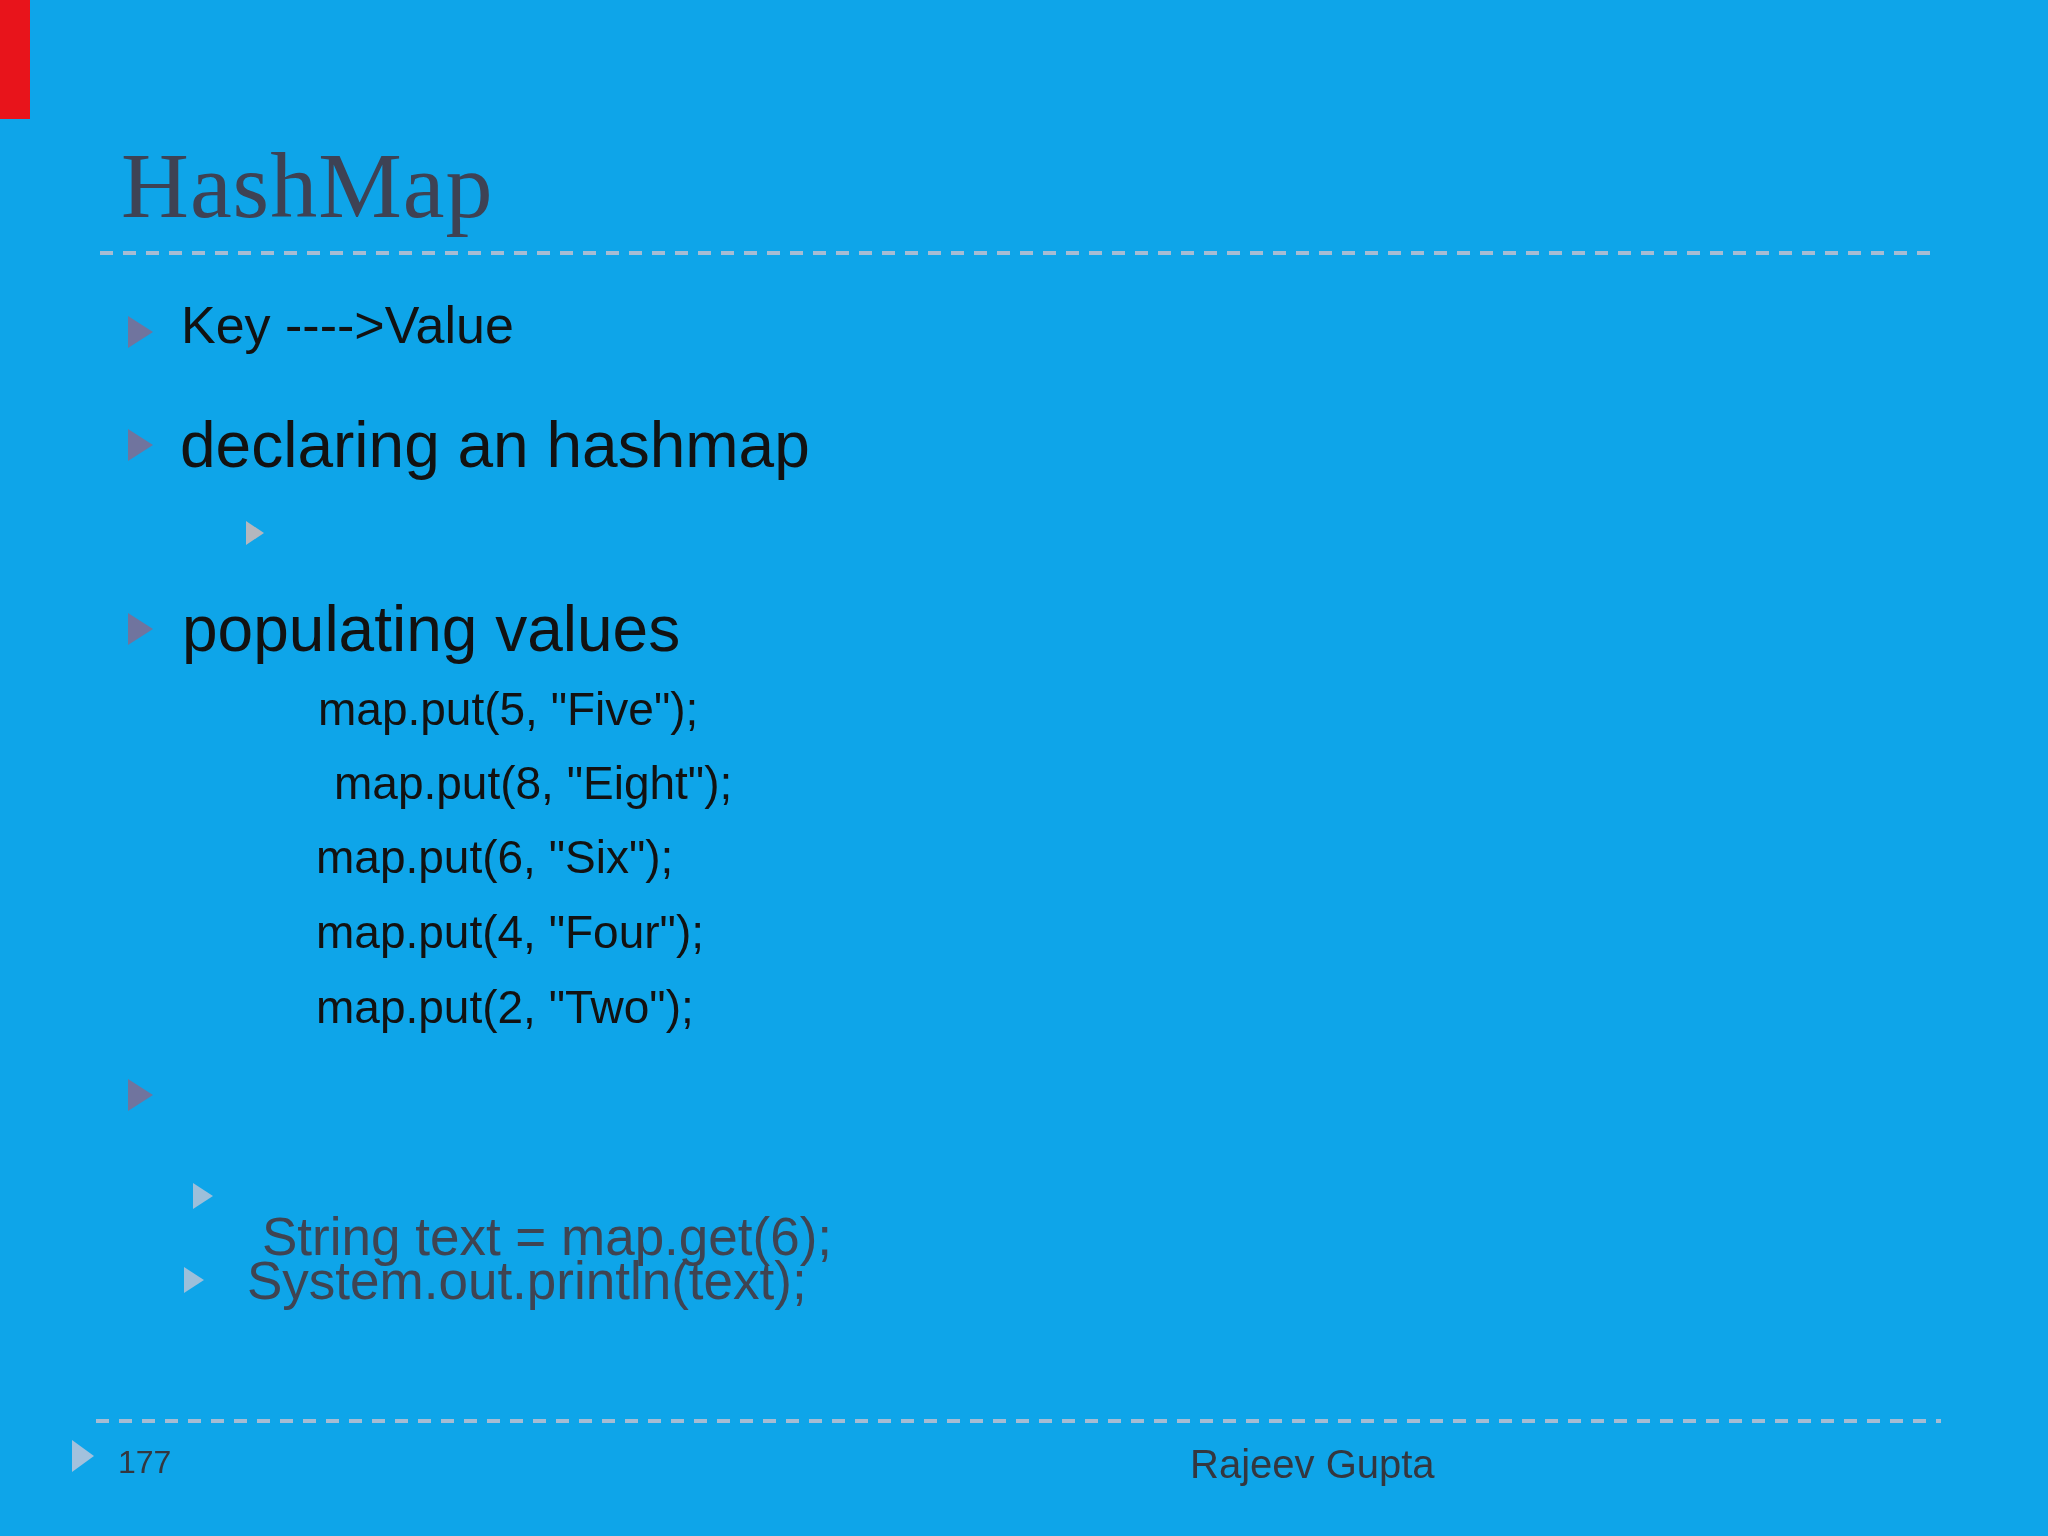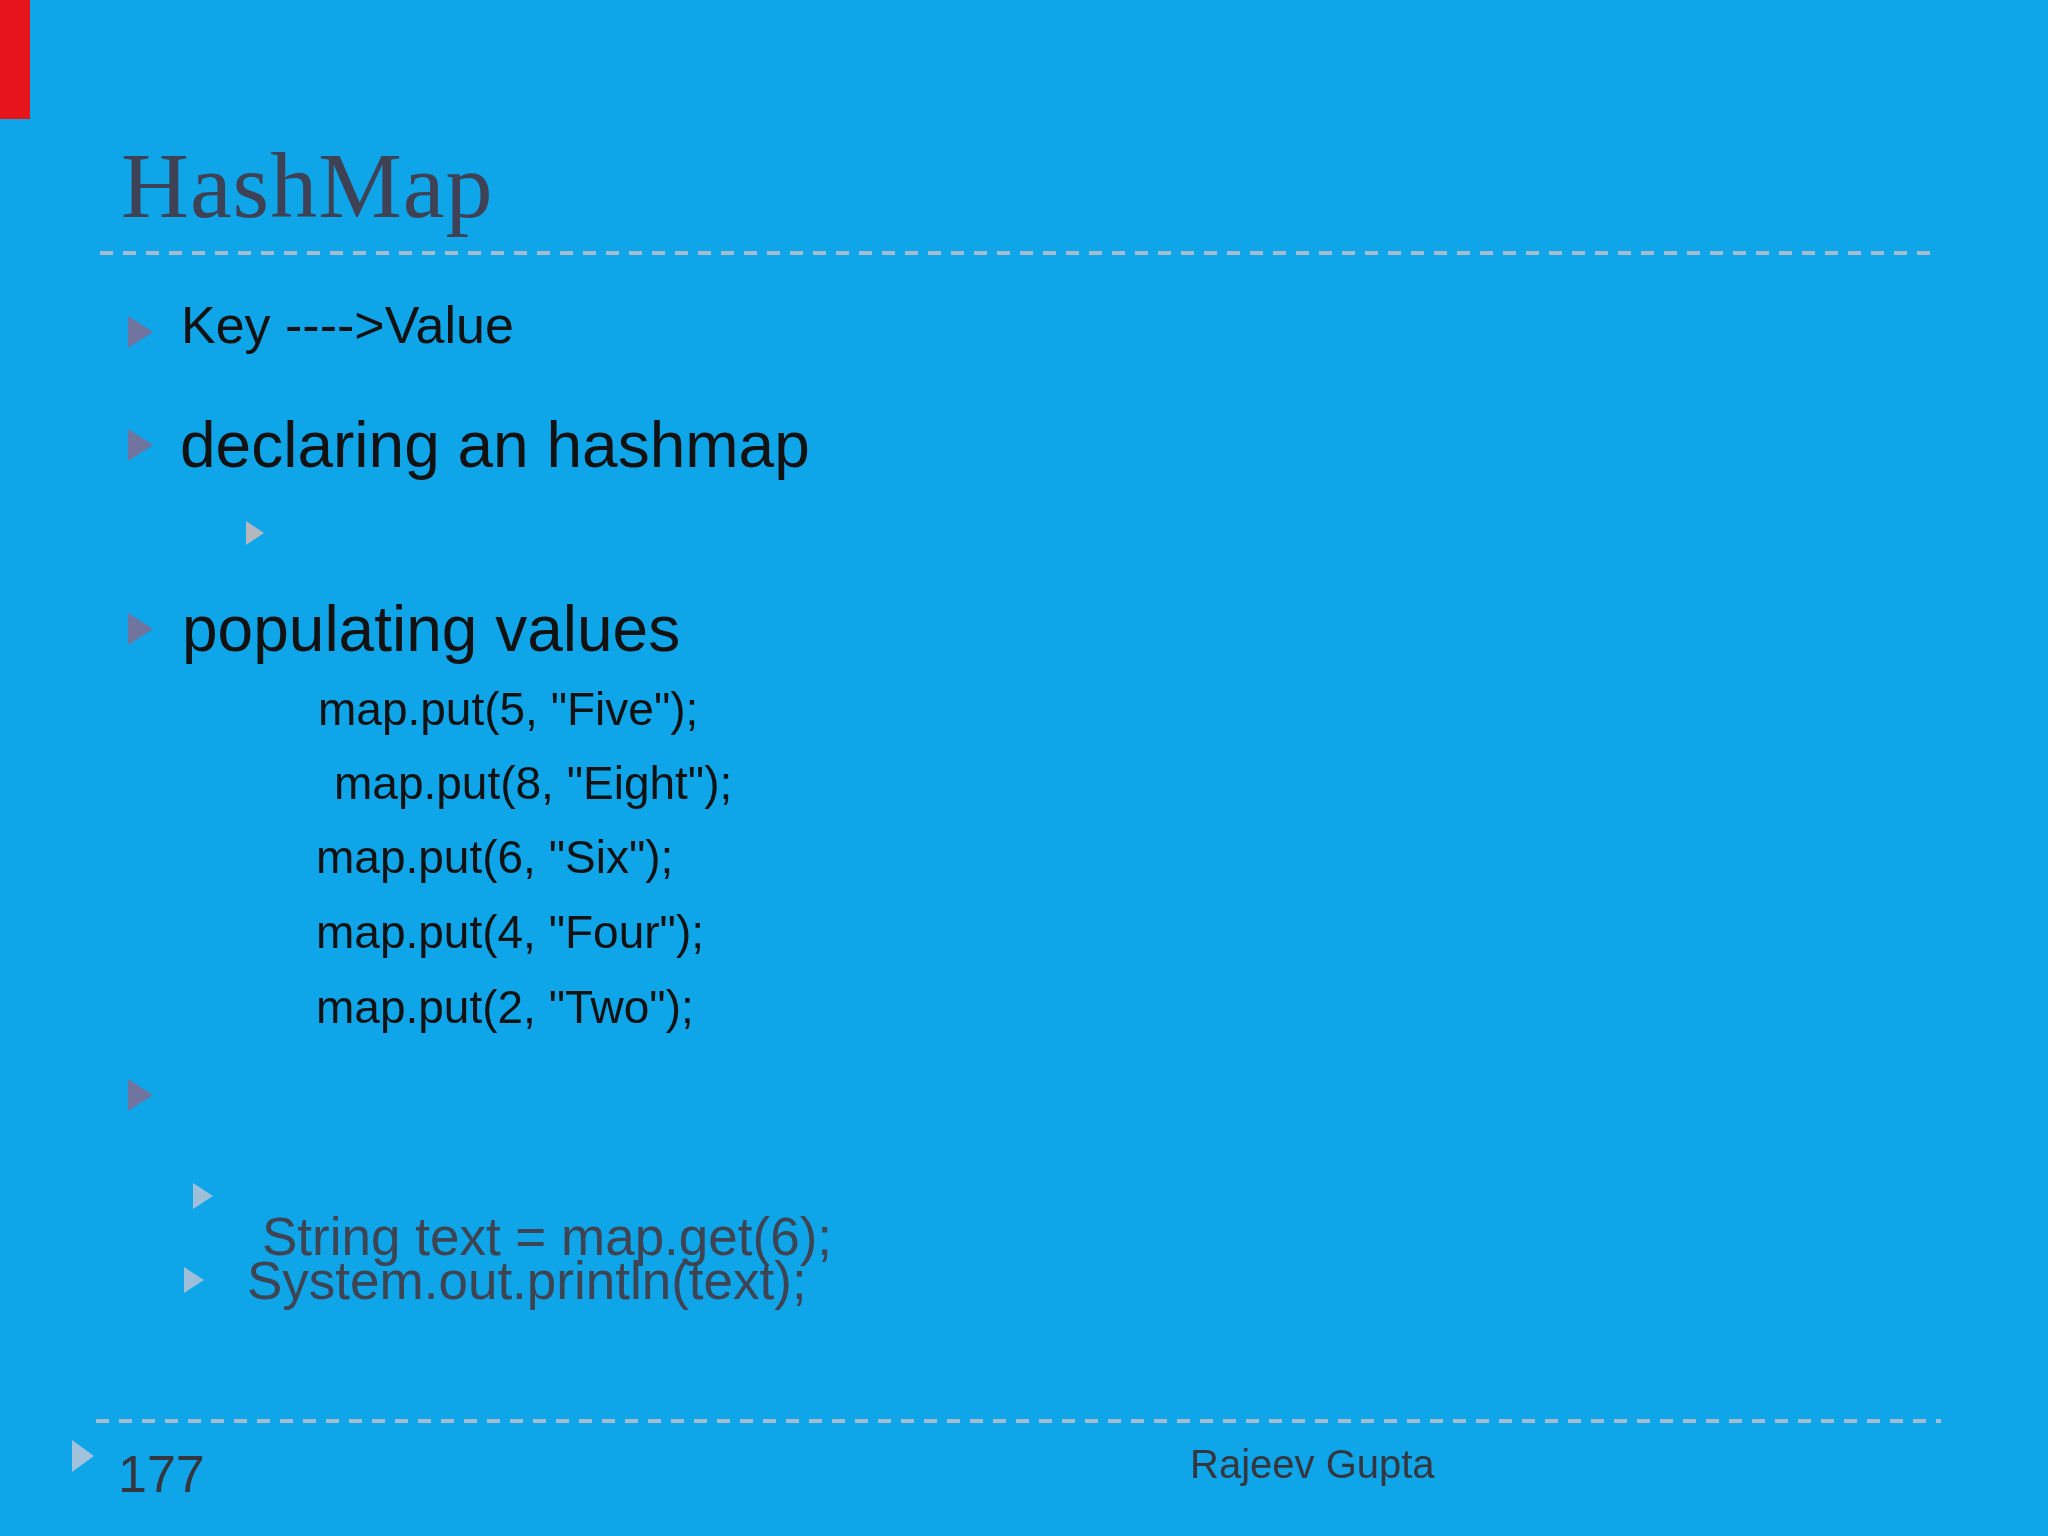--- a/index.html
+++ b/index.html
@@ -66,21 +66,21 @@
   }
   .tb11{left:193px;top:1183px;}
   .tb12{left:184px;top:1267px;}
   .tri-footer{
     border-top:16px solid transparent;border-bottom:16px solid transparent;
     border-left:22px solid #a2c1dd;
     left:72px;top:1440px;
   }
   .page-number{
     position:absolute;left:118px;top:1444px;
-    font-size:52px;color:#34373f;
+    font-size:32px;color:#34373f;
   }
   .author{
     position:absolute;left:1190px;top:1442px;
     font-size:40px;color:#34373f;
   }
 </style>
 </head>
 <body>
 
 <div class="slide">

